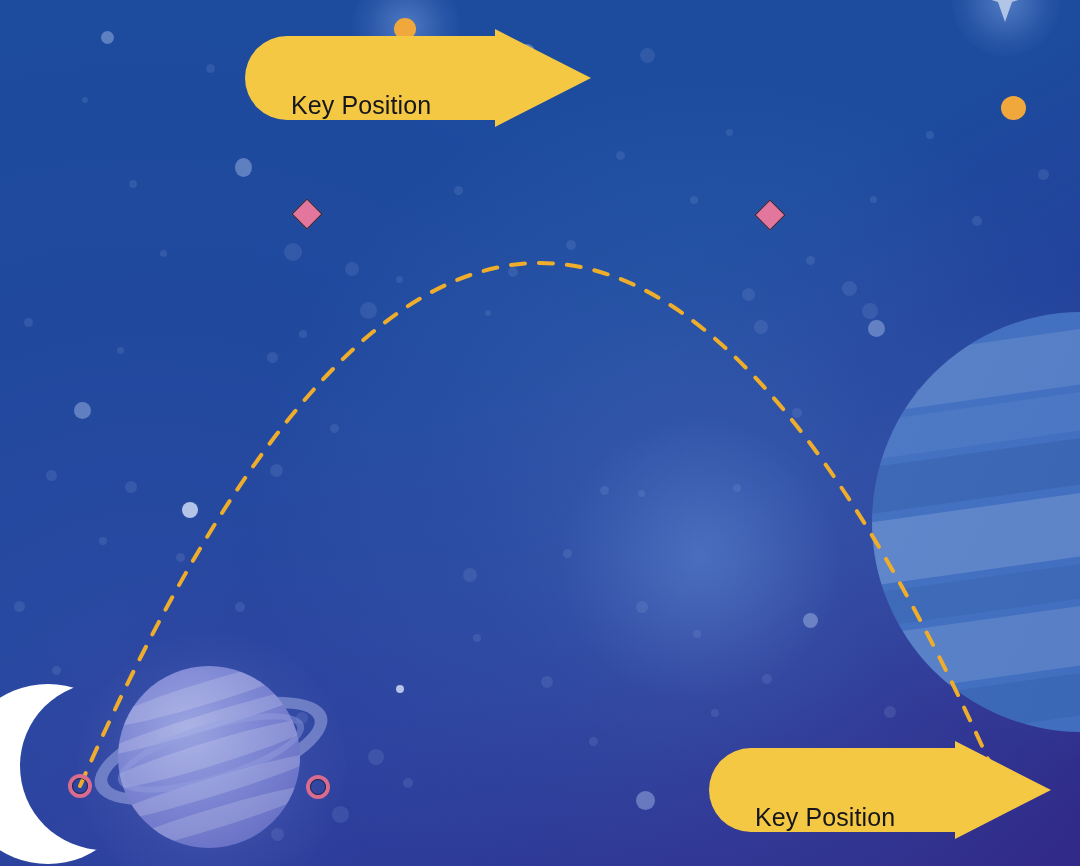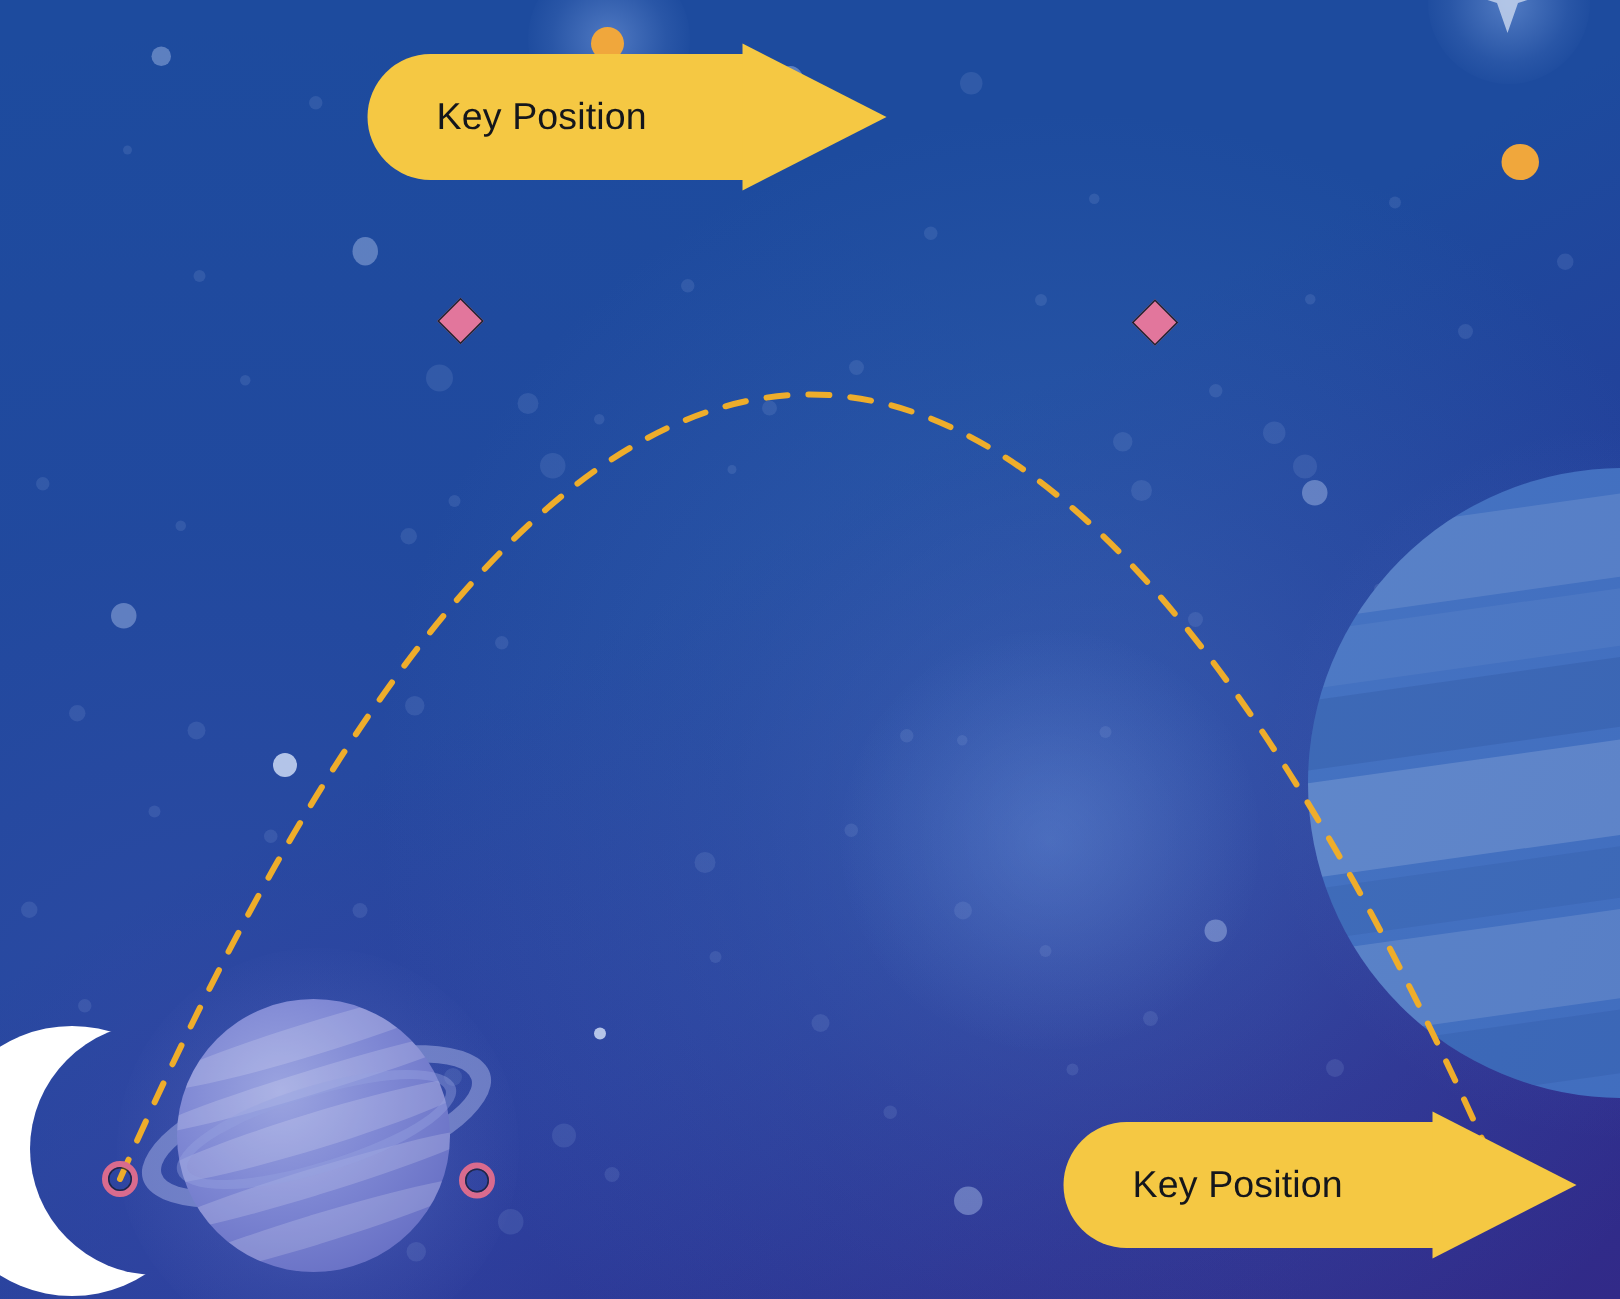--- a/index.html
+++ b/index.html
@@ -147,21 +147,21 @@
   .callout {
     position: absolute;
     height: 84px;
     display: flex;
     align-items: stretch;
   }
   .callout .shaft {
     background: #f5c843;
     border-radius: 42px 0 0 42px;
     display: flex;
-    align-items: center;
+    align-items: flex-end;
     padding-left: 46px;
     padding-right: 6px;
   }
   .callout .head {
     width: 0;
     height: 0;
     align-self: center;
   }
   .callout .label {
     color: #14161c;

